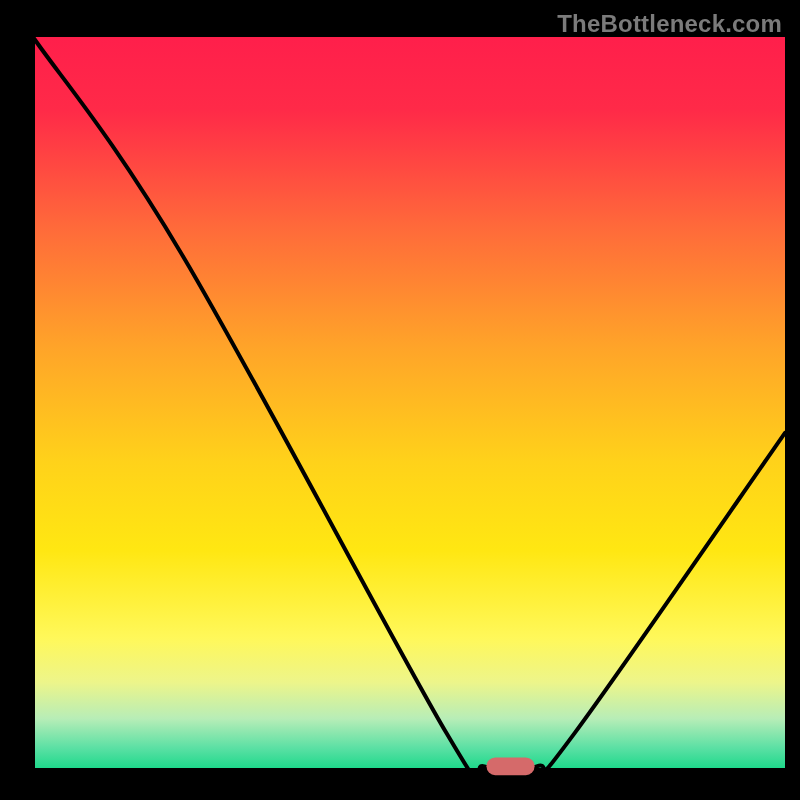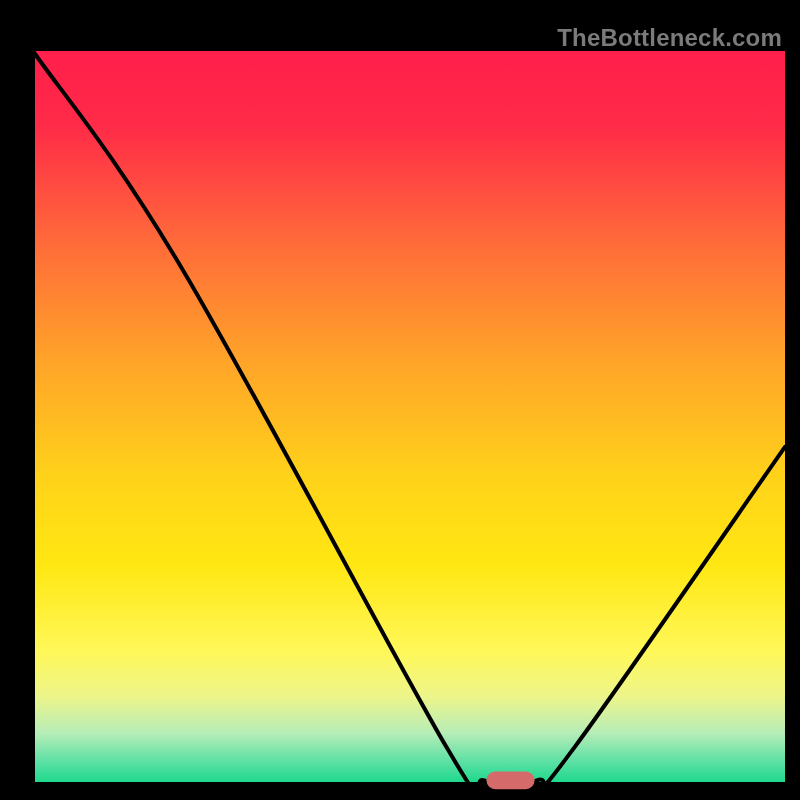--- a/index.html
+++ b/index.html
@@ -6,21 +6,21 @@
     margin: 0;
     padding: 0;
     width: 800px;
     height: 800px;
     background: #000;
     overflow: hidden;
   }
   .chart-wrap {
     position: absolute;
     left: 0;
-    top: 18px;
+    top: 4px;
     width: 800px;
     height: 744px;
   }
   .watermark {
     position: absolute;
     top: 6px;
     right: 18px;
     font-family: Arial, Helvetica, sans-serif;
     font-size: 24px;
     font-weight: bold;

